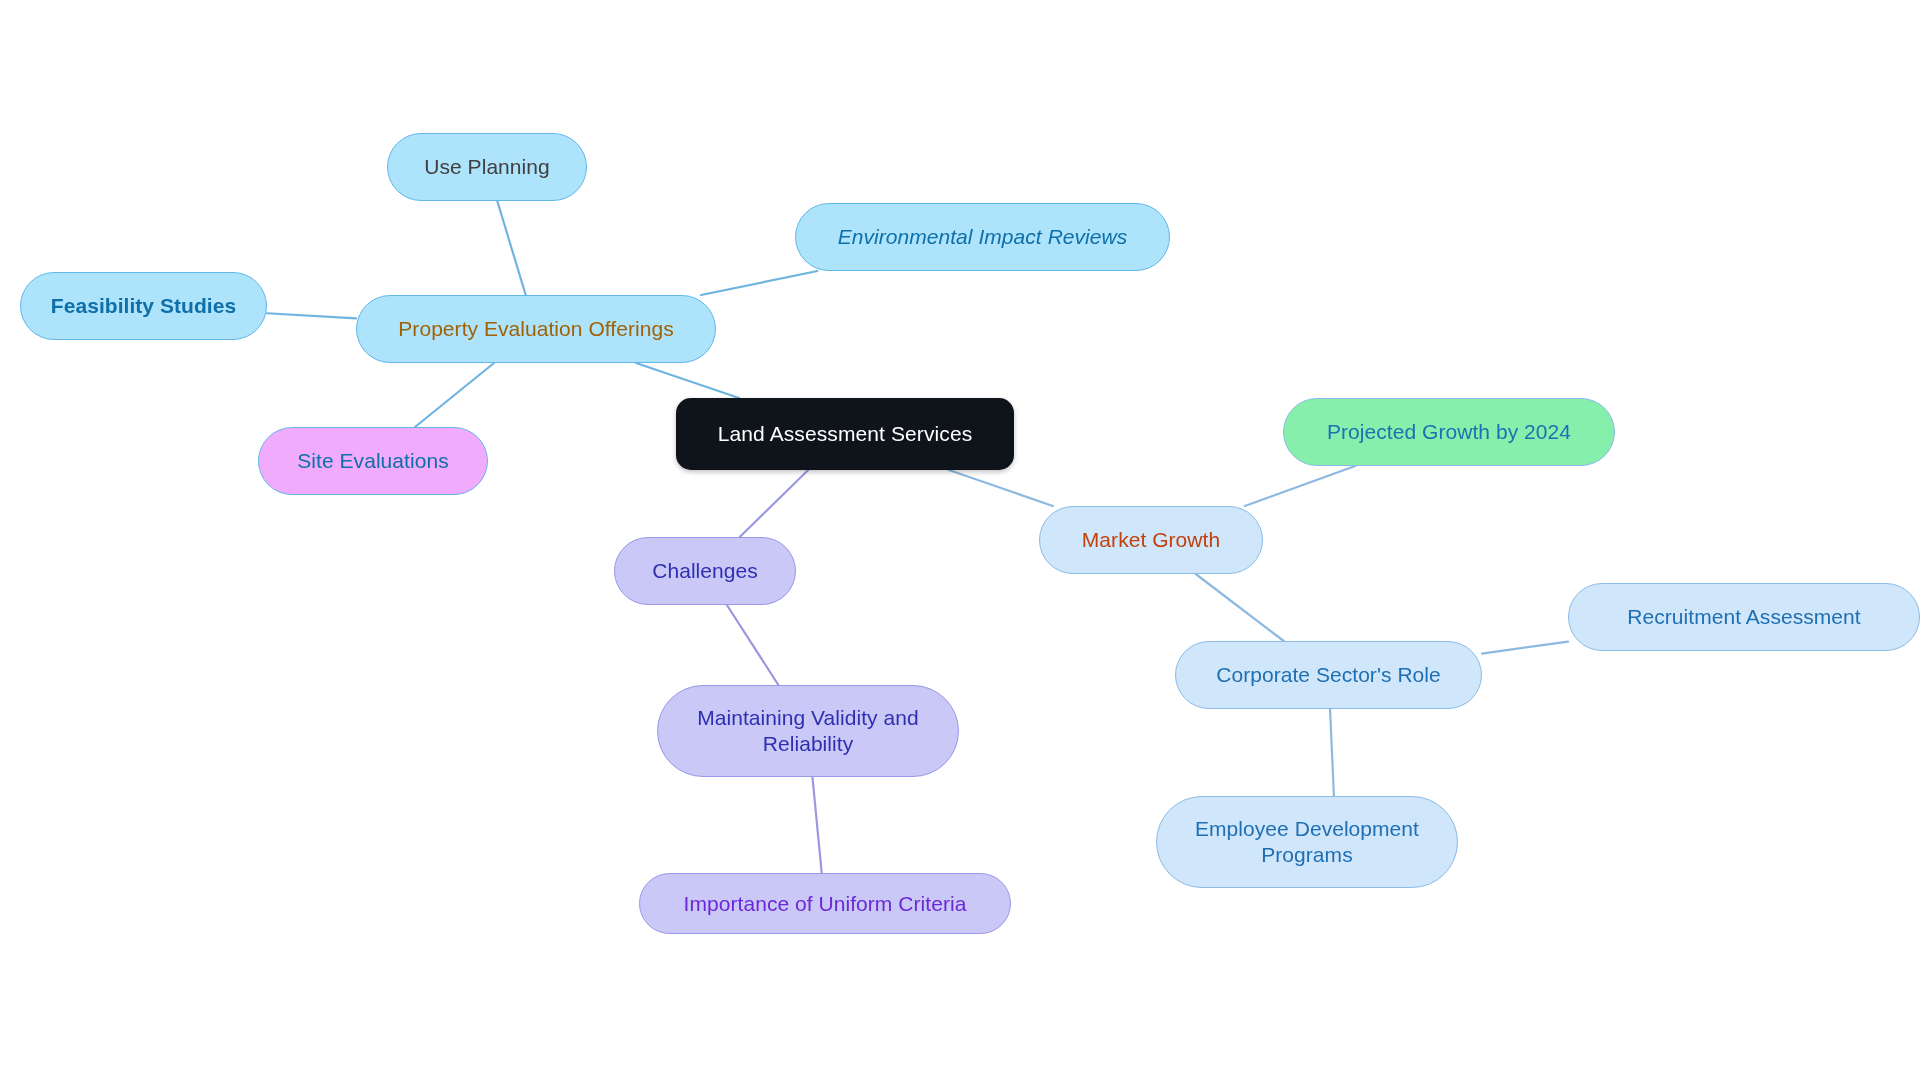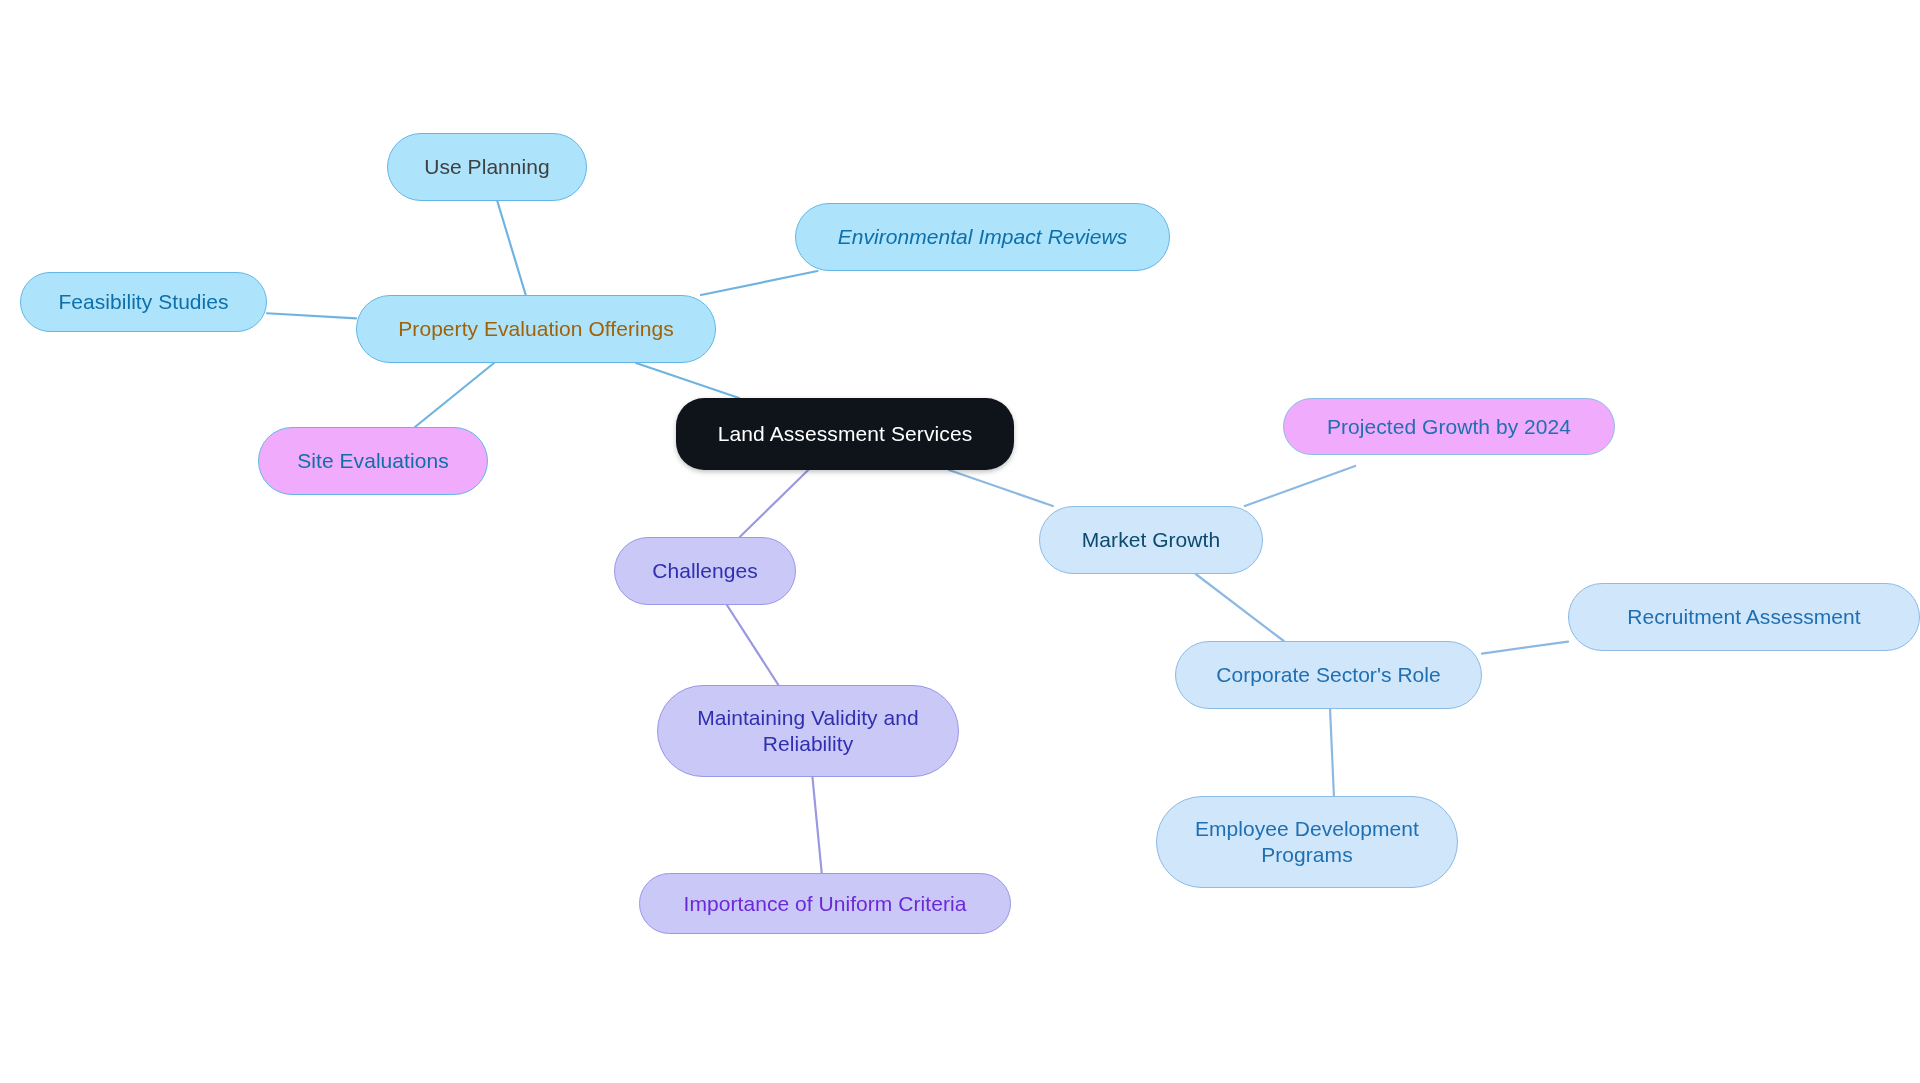--- a/index.html
+++ b/index.html
@@ -35,21 +35,21 @@
     justify-content: center;
     text-align: center;
     border-radius: 999px;
     border-style: solid;
     border-width: 1px;
     line-height: 1.22;
     white-space: pre-line;
     padding: 0 14px;
   }
   .node-root {
-    border-radius: 28px;
+    border-radius: 15px;
     border-width: 0;
     font-size: 21px;
     letter-spacing: 0.1px;
     box-shadow: 0 2px 5px rgba(0,0,0,0.25);
   }
   .node-blue-mid {
     font-size: 21px;
     letter-spacing: 0.05px;
   }
   .node-blue-light {
@@ -76,25 +76,25 @@
       <line x1="1195.7037037037037" y1="574" x2="1283.7962962962963" y2="641" stroke="#8cb9e2" stroke-width="2.2" stroke-linecap="round"></line>
       <line x1="1482" y1="653.5728038507822" x2="1568" y2="641.5679903730445" stroke="#8cb9e2" stroke-width="2.2" stroke-linecap="round"></line>
       <line x1="1330.0269461077844" y1="709" x2="1333.934131736527" y2="796" stroke="#8cb9e2" stroke-width="2.2" stroke-linecap="round"></line>
       <line x1="808.2116788321168" y1="470" x2="739.7445255474453" y2="537" stroke="#9a98e0" stroke-width="2.2" stroke-linecap="round"></line>
       <line x1="726.8875" y1="605" x2="778.3875" y2="685" stroke="#9a98e0" stroke-width="2.2" stroke-linecap="round"></line>
       <line x1="812.4431818181819" y1="777" x2="821.7159090909091" y2="873" stroke="#9a98e0" stroke-width="2.2" stroke-linecap="round"></line>
     </svg>
 <div class="node node-root" style="left: 676px; top: 398px; width: 338px; height: 72px; background: rgb(15, 20, 27); border-color: rgb(15, 20, 27); color: rgb(255, 255, 255);">Land Assessment Services</div>
     <div class="node node-blue-mid" style="left: 356px; top: 295px; width: 360px; height: 68px; background: rgb(173, 227, 251); border-color: rgb(99, 183, 232); color: #a16207;">Property Evaluation Offerings</div>
     <div class="node node-blue-mid" style="left: 387px; top: 133px; width: 200px; height: 68px; background: rgb(173, 227, 251); border-color: rgb(99, 183, 232); color: #404040;">Use Planning</div>
-    <div class="node node-blue-mid" style="left: 20px; top: 272px; width: 247px; height: 60px; background: rgb(173, 227, 251); border-color: rgb(99, 183, 232); color: rgb(15, 111, 168);">Feasibility Studies</div>
+    <div class="node node-blue-mid" style="left: 20px; top: 272px; width: 247px; height: 68px; background: rgb(173, 227, 251); border-color: rgb(99, 183, 232); color: rgb(15, 111, 168); font-weight: bold;">Feasibility Studies</div>
     <div class="node node-blue-mid" style="left: 258px; top: 427px; width: 230px; height: 68px; background: #f0abfc; border-color: rgb(99, 183, 232); color: rgb(15, 111, 168);">Site Evaluations</div>
     <div class="node node-blue-mid" style="left: 795px; top: 203px; width: 375px; height: 68px; background: rgb(173, 227, 251); border-color: rgb(99, 183, 232); color: rgb(15, 111, 168); font-style: italic;">Environmental Impact Reviews</div>
-    <div class="node node-blue-light" style="left: 1039px; top: 506px; width: 224px; height: 68px; background: rgb(207, 230, 251); border-color: rgb(140, 187, 230); color: #0c4a6e;">Market Growth</div>
-    <div class="node node-blue-light" style="left: 1283px; top: 398px; width: 332px; height: 57px; background: #f0abfc; border-color: rgb(140, 187, 230); color: rgb(31, 111, 178);">Projected Growth by 2024</div>
+    <div class="node node-blue-light" style="left: 1039px; top: 506px; width: 224px; height: 68px; background: rgb(207, 230, 251); border-color: rgb(140, 187, 230); color: #c2410c;">Market Growth</div>
+    <div class="node node-blue-light" style="left: 1283px; top: 398px; width: 332px; height: 68px; background: #86efac; border-color: rgb(140, 187, 230); color: rgb(31, 111, 178);">Projected Growth by 2024</div>
     <div class="node node-blue-light" style="left: 1175px; top: 641px; width: 307px; height: 68px; background: rgb(207, 230, 251); border-color: rgb(140, 187, 230); color: rgb(31, 111, 178);">Corporate Sector's Role</div>
     <div class="node node-blue-light" style="left: 1568px; top: 583px; width: 352px; height: 68px; background: rgb(207, 230, 251); border-color: rgb(140, 187, 230); color: rgb(31, 111, 178);">Recruitment Assessment</div>
     <div class="node node-blue-light" style="left: 1156px; top: 796px; width: 302px; height: 92px; background: rgb(207, 230, 251); border-color: rgb(140, 187, 230); color: rgb(31, 111, 178);">Employee Development
 Programs</div>
     <div class="node node-purple" style="left: 614px; top: 537px; width: 182px; height: 68px; background: rgb(201, 200, 247); border-color: rgb(154, 152, 232); color: rgb(47, 47, 176);">Challenges</div>
     <div class="node node-purple" style="left: 657px; top: 685px; width: 302px; height: 92px; background: rgb(201, 200, 247); border-color: rgb(154, 152, 232); color: rgb(47, 47, 176);">Maintaining Validity and
 Reliability</div>
     <div class="node node-purple" style="left: 639px; top: 873px; width: 372px; height: 61px; background: rgb(201, 200, 247); border-color: rgb(154, 152, 232); color: #6d28d9;">Importance of Uniform Criteria</div>
   </div>
 

